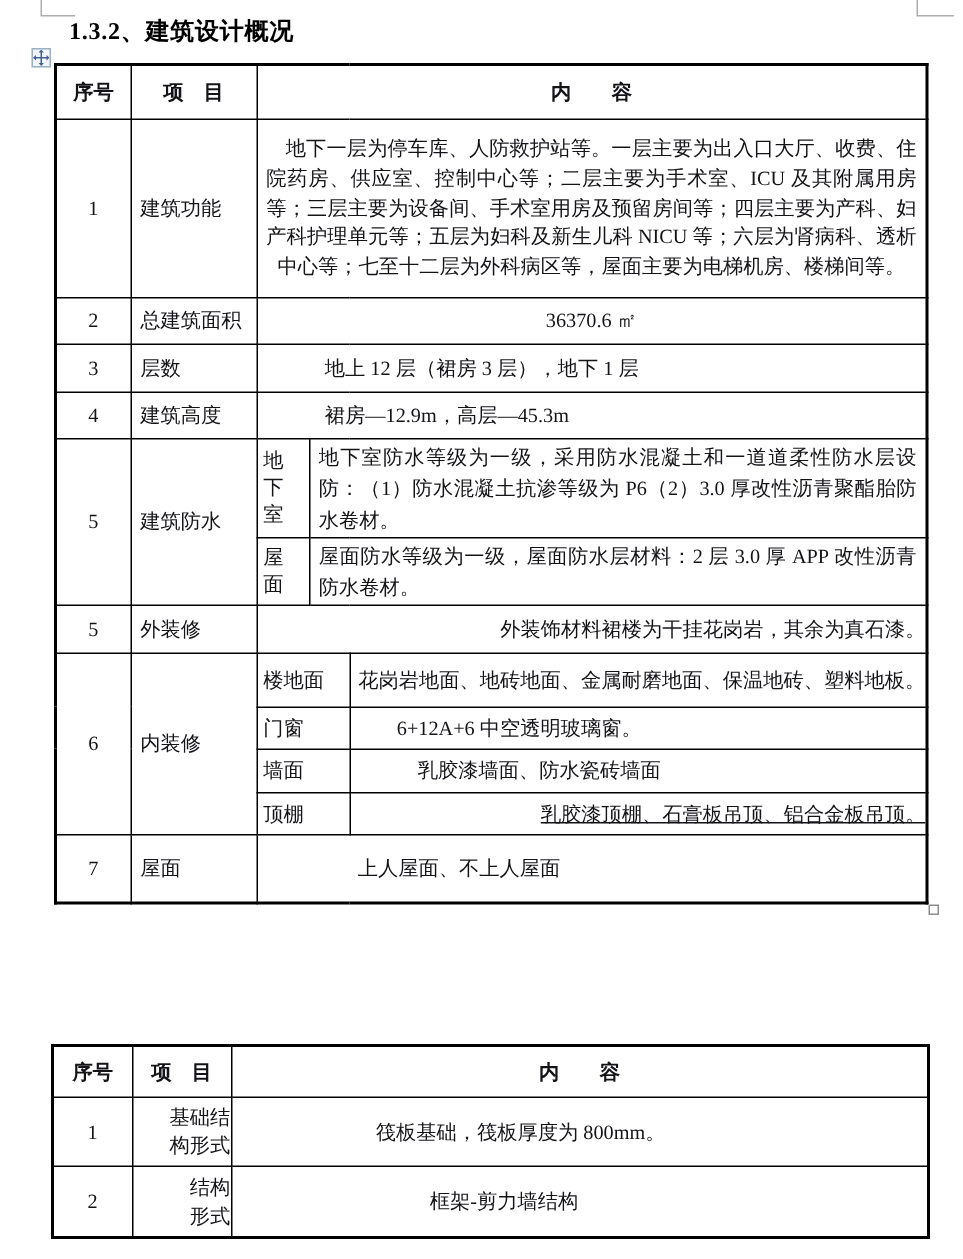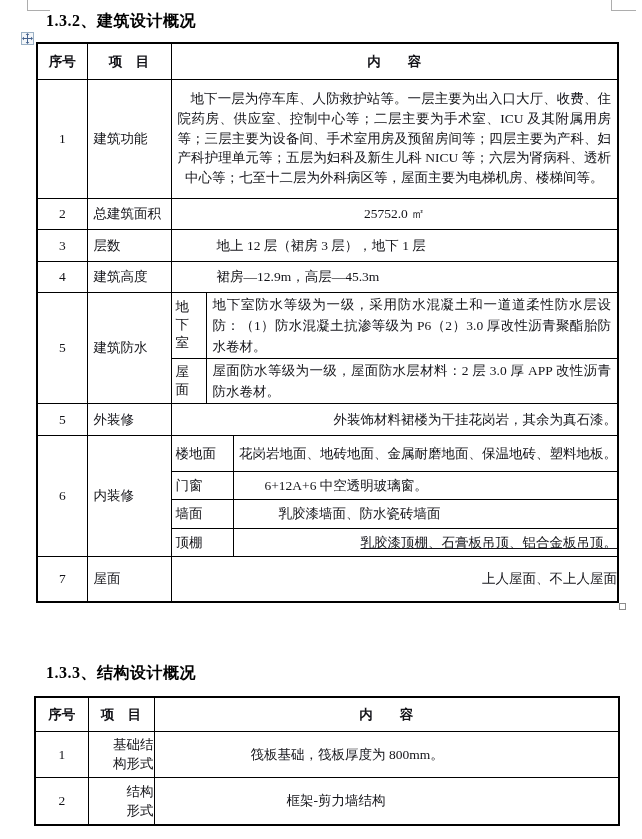--- a/index.html
+++ b/index.html
@@ -32,22 +32,22 @@
   .ctr { text-align:center; }
   .pre { white-space:pre-line;text-align:right; }
   .just { text-align:justify; text-align-last:left; padding:1px 6px 1px 6px; line-height:21px; }
   .bigjust { text-align:justify; text-align-last:center; text-indent:13px; padding:0 6px; line-height:19.7px; }
   .slab { white-space:pre-line; text-align:justify; text-align-last:justify; padding:0 4px; line-height:18px; }
   .lab { text-align:left; padding-left:4px; }
   .p31 { text-align:left; padding-left:31px; }
   .p35 { text-align:right; padding-left:35px; }
   .p45 { text-align:left; padding-left:45px; }
   .p46 { text-align:right; padding-left:22px;text-decoration:underline; }
-  .p67 { text-align:right; padding-left:67px; }
-  .p5  { text-align:right; padding-left:5px; }
+  .p67 { text-align:left; padding-left:67px; }
+  .p5  { text-align:center; padding-left:5px; }
   .p66 { text-align:left; padding-left:96px; }
   .p132{ text-align:left; padding-left:132px; }
 
   
   .move-handle { position:absolute; left:21px; top:32px; width:13px; height:13px;
                  border:1px solid #9ab0c4; background:#f3f6f9; display:flex;
                  align-items:center; justify-content:center; cursor:move; }
   
   .resize-handle { position:absolute; left:619px; top:603px; width:7px; height:7px;
                    border:1px solid #8c8c8c; background:#fff; }
@@ -87,21 +87,21 @@
       <td colspan="3">内　　容</td>
     </tr>
     <tr style="height:119px">
       <td class="num">1</td>
       <td class="item">建筑功能</td>
       <td colspan="3" class="bigjust">地下一层为停车库、人防救护站等。一层主要为出入口大厅、收费、住院药房、供应室、控制中心等；二层主要为手术室、ICU 及其附属用房等；三层主要为设备间、手术室用房及预留房间等；四层主要为产科、妇产科护理单元等；五层为妇科及新生儿科 NICU 等；六层为肾病科、透析中心等；七至十二层为外科病区等，屋面主要为电梯机房、楼梯间等。</td>
     </tr>
     <tr style="height:31px">
       <td class="num">2</td>
       <td class="item">总建筑面积</td>
-      <td colspan="3" class="ctr">25752.0 ㎡</td>
+      <td colspan="3" class="ctr">36370.6 ㎡</td>
     </tr>
     <tr style="height:32px">
       <td class="num">3</td>
       <td class="item">层数</td>
       <td colspan="3" class="p45">地上 12 层（裙房 3 层），地下 1 层</td>
     </tr>
     <tr style="height:31px">
       <td class="num">4</td>
       <td class="item">建筑高度</td>
       <td colspan="3" class="p45">裙房—12.9m，高层—45.3m</td>
@@ -144,21 +144,20 @@
     <tr style="height:46px">
       <td class="num">7</td>
       <td class="item">屋面</td>
       <td colspan="3" class="p67">上人屋面、不上人屋面</td>
     </tr>
   </tbody>
     </table>
 
   <div class="resize-handle"></div>
 
-  <div class="sec-title" id="title2">1.3.3、结构设计概况</div>
 
   <table id="table2">
     <colgroup>
       <col style="width:53px">
         <col style="width:66px">
         <col style="width:465px">
     </colgroup>
     <tbody>
         <tr class="hdr" style="height:34px">
       <td>序号</td>

